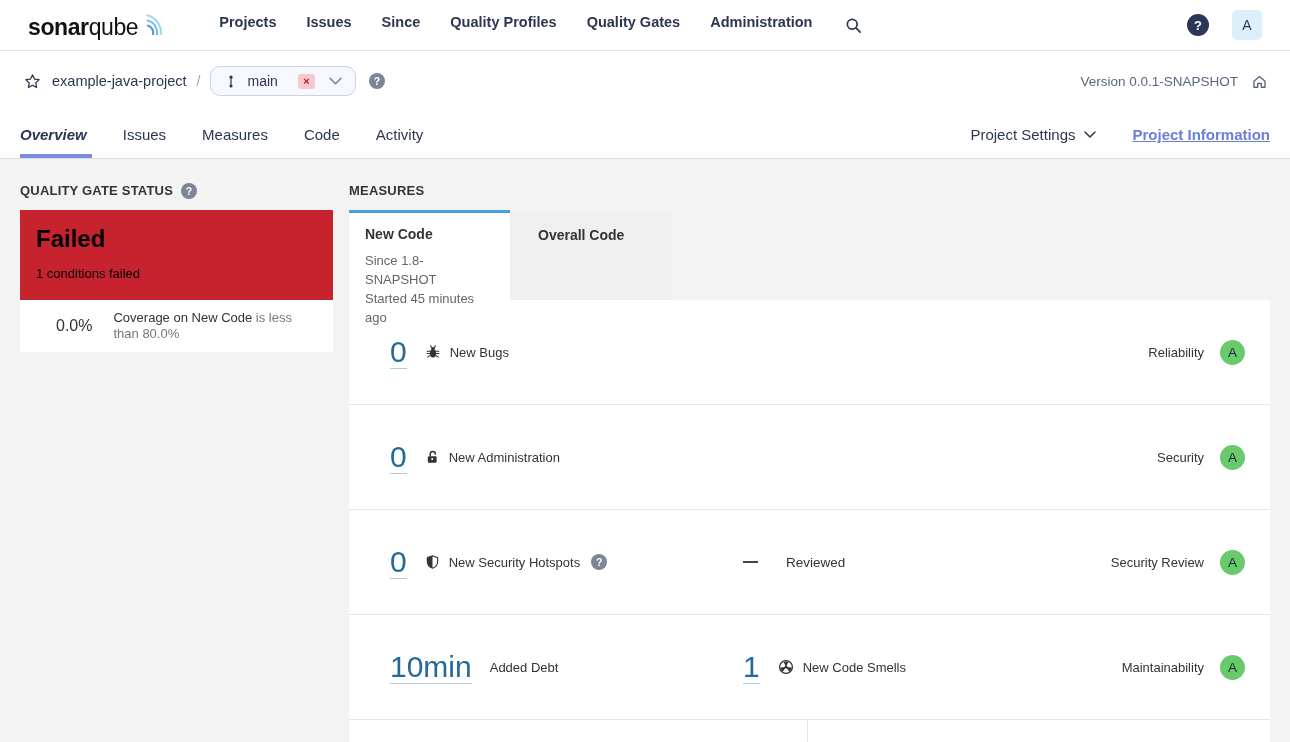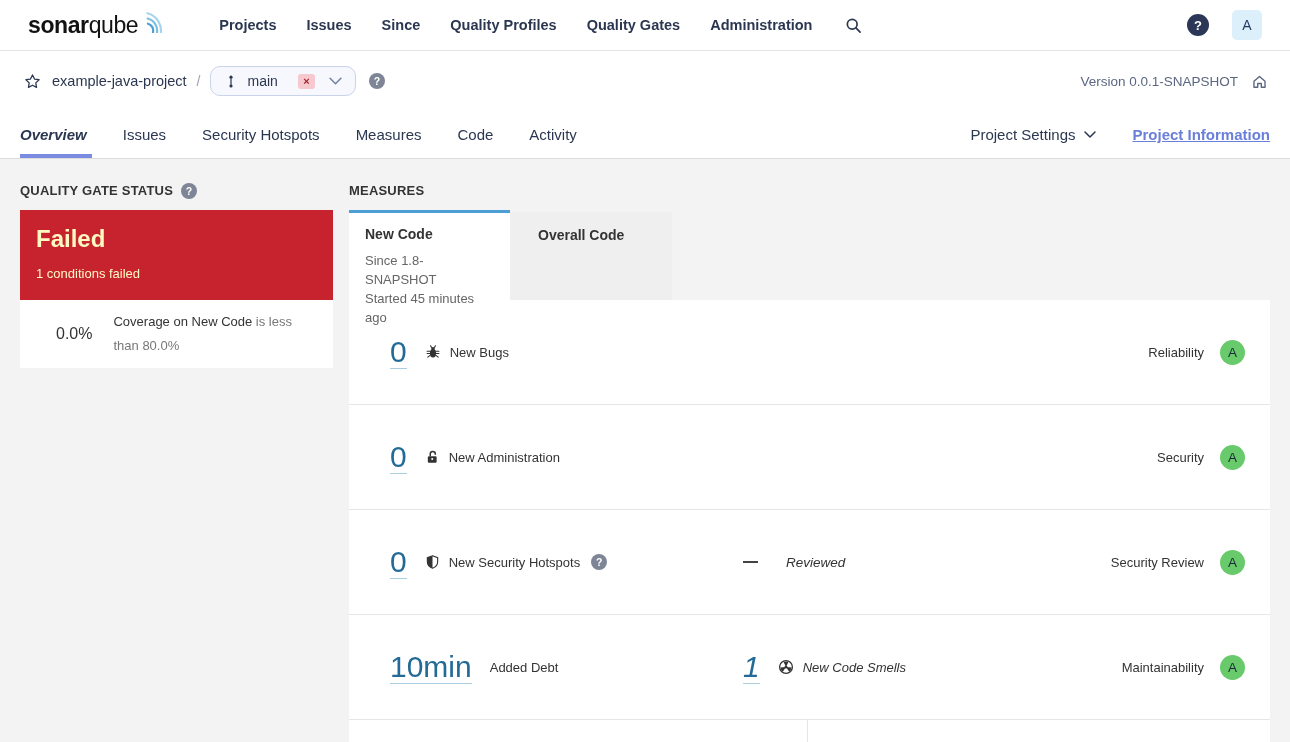--- a/index.html
+++ b/index.html
@@ -1,21 +1,21 @@
 <!DOCTYPE html>
 <html><head>
 <meta charset="utf-8">
 <style>
   * { margin:0; padding:0; box-sizing:border-box; }
   html,body { width:1290px; height:742px; overflow:hidden; }
   body { font-family:"Liberation Sans", sans-serif; background:#f3f3f3; color:#333; }
 
   
   .topnav { height:51px; background:#fff; border-bottom:1px solid #e4e4e4;
-            display:flex; align-items:center; padding:0 28px; }
+            display:flex; padding:14px 28px; }
   .logo { display:flex; align-items:flex-start; margin-right:34px; cursor:pointer; }
   .logo-text { font-size:23px; color:#121212; letter-spacing:-0.4px; line-height:26px; }
   .logo-text b { font-weight:700; }
   .logo-waves { margin-left:2px; margin-top:-6px; }
   .nav-item { font-size:14.5px; font-weight:700; color:#2b3750; padding:0 15px; cursor:pointer; }
   .search-btn { margin-left:18px; cursor:pointer; display:flex; align-items:center; }
   .topnav-right { margin-left:auto; display:flex; align-items:center; gap:23px; }
   .help-circle { width:22px; height:22px; border-radius:50%; background:#2c3757; color:#fff;
                  font-size:13px; font-weight:700; display:flex; align-items:center; justify-content:center; cursor:pointer; }
   .avatar { width:30px; height:30px; border-radius:5px; background:#dcf0fb; color:#1f3a5f;
@@ -55,45 +55,45 @@
   .proj-settings { font-size:15px; color:#2b3750; display:flex; align-items:center; gap:9px; cursor:pointer; }
   .proj-info { font-size:15px; font-weight:700; color:#6a7fd9; text-decoration:underline; cursor:pointer; }
 
   
   .content { display:flex; gap:16px; padding:24px 20px 0; height:582px; }
   .section-label { font-size:13px; font-weight:700; color:#333; letter-spacing:.2px;
                    display:flex; align-items:center; gap:8px; margin-bottom:12px; height:15px; }
   .col-left { width:313px; flex:none; }
   .col-right { flex:1; min-width:0; }
 
-  .qg-failed { background:#c6232f; color:#fef9c3; padding:15px 16px; height:90px; }
+  .qg-failed { background:#c6232f; color:#000000; padding:15px 16px; height:90px; }
   .qg-status { font-size:24px; font-weight:700; margin-bottom:13px; }
   .qg-conditions { font-size:13px; }
   .qg-cond-card { background:#fff; display:flex; align-items:center; gap:21px;
                   padding:10px 14px 10px 36px; min-height:52px; cursor:pointer; }
   .qg-value { font-size:16px; color:#333; white-space:nowrap; }
-  .qg-text { font-size:13px; line-height:24px; color:#333; }
+  .qg-text { font-size:13px; line-height:16px; color:#333; }
   .qg-op { color:#787878; }
 
   .measure-tabs { display:flex;align-items:center; }
   .mtab-new { width:161px; background:#fff; border-top:3px solid #4b9fd5;
               padding:13px 16px; height:90px; cursor:pointer; }
   .mtab-title { font-size:14px; font-weight:700; color:#333; margin-bottom:9px; }
   .mtab-sub { font-size:13px; color:#666; line-height:19px; }
   .mtab-overall { width:162px; background:#efefef; padding:15px 28px; height:88px;
                   margin-top:2px; cursor:pointer; }
 
   .measure-panel { background:#fff; }
   .mrow { height:105px; display:flex; align-items:center; position:relative;
           padding:0 25px 0 41px; border-bottom:1px solid #e6e6e6; }
   .num { font-size:30px; color:#236a97; line-height:33px; border-bottom:1px solid #a9cde2;
          cursor:pointer; flex:none; }
   .metric { display:flex; align-items:center; gap:9px; margin-left:18px; font-size:13px; color:#333; }
   .metric .help-badge { margin-left:2px; }
-  .mid { position:absolute; left:394px; display:flex; align-items:center;font-style:italic; }
+  .mid { position:absolute; left:394px; display:flex; align-items:center; }
   .dash { width:15px; height:2px; background:#444; margin-right:28px; }
   .reviewed { font-size:13.5px; color:#333; }
   .rating { margin-left:auto; display:flex; align-items:center; gap:16px; }
   .rating-label { font-size:13px; color:#333; }
   .rating-badge { width:25px; height:25px; border-radius:50%; background:#68ca6b; color:#1c2b3a;
                   font-size:13.5px; display:flex; align-items:center; justify-content:center; cursor:pointer; }
   .mrow-last { height:62px; display:flex; border-bottom:none; padding:0; }
   .cell-left { width:459px; border-right:1px solid #e6e6e6; height:100%; }
   .cell-right { flex:1; height:100%; }
 
@@ -164,21 +164,20 @@
       <svg width="17" height="17" viewBox="0 0 16 16">
         <path d="M2.8 7.8L8 3.2l5.2 4.6v5.6H9.7V9.9H6.3v3.5H2.8z" fill="none" stroke="#5b6782" stroke-width="1.3" stroke-linejoin="round"></path>
       </svg>
     </span>
   </div>
 </div>
 
 <div class="tabbar">
   <span class="tab active">Overview</span>
   <span class="tab">Issues</span>
-  <span class="tab">Security Hotspots</span>
   <span class="tab">Measures</span>
   <span class="tab">Code</span>
   <span class="tab">Activity</span>
   <div class="tabbar-right">
     <span class="proj-settings">
       <span>Project Settings</span>
       <svg width="12" height="7" viewBox="0 0 12 7">
         <path d="M1 1l5 5 5-5" fill="none" stroke="#2b3750" stroke-width="1.5" stroke-linecap="round" stroke-linejoin="round"></path>
       </svg>
     </span>

